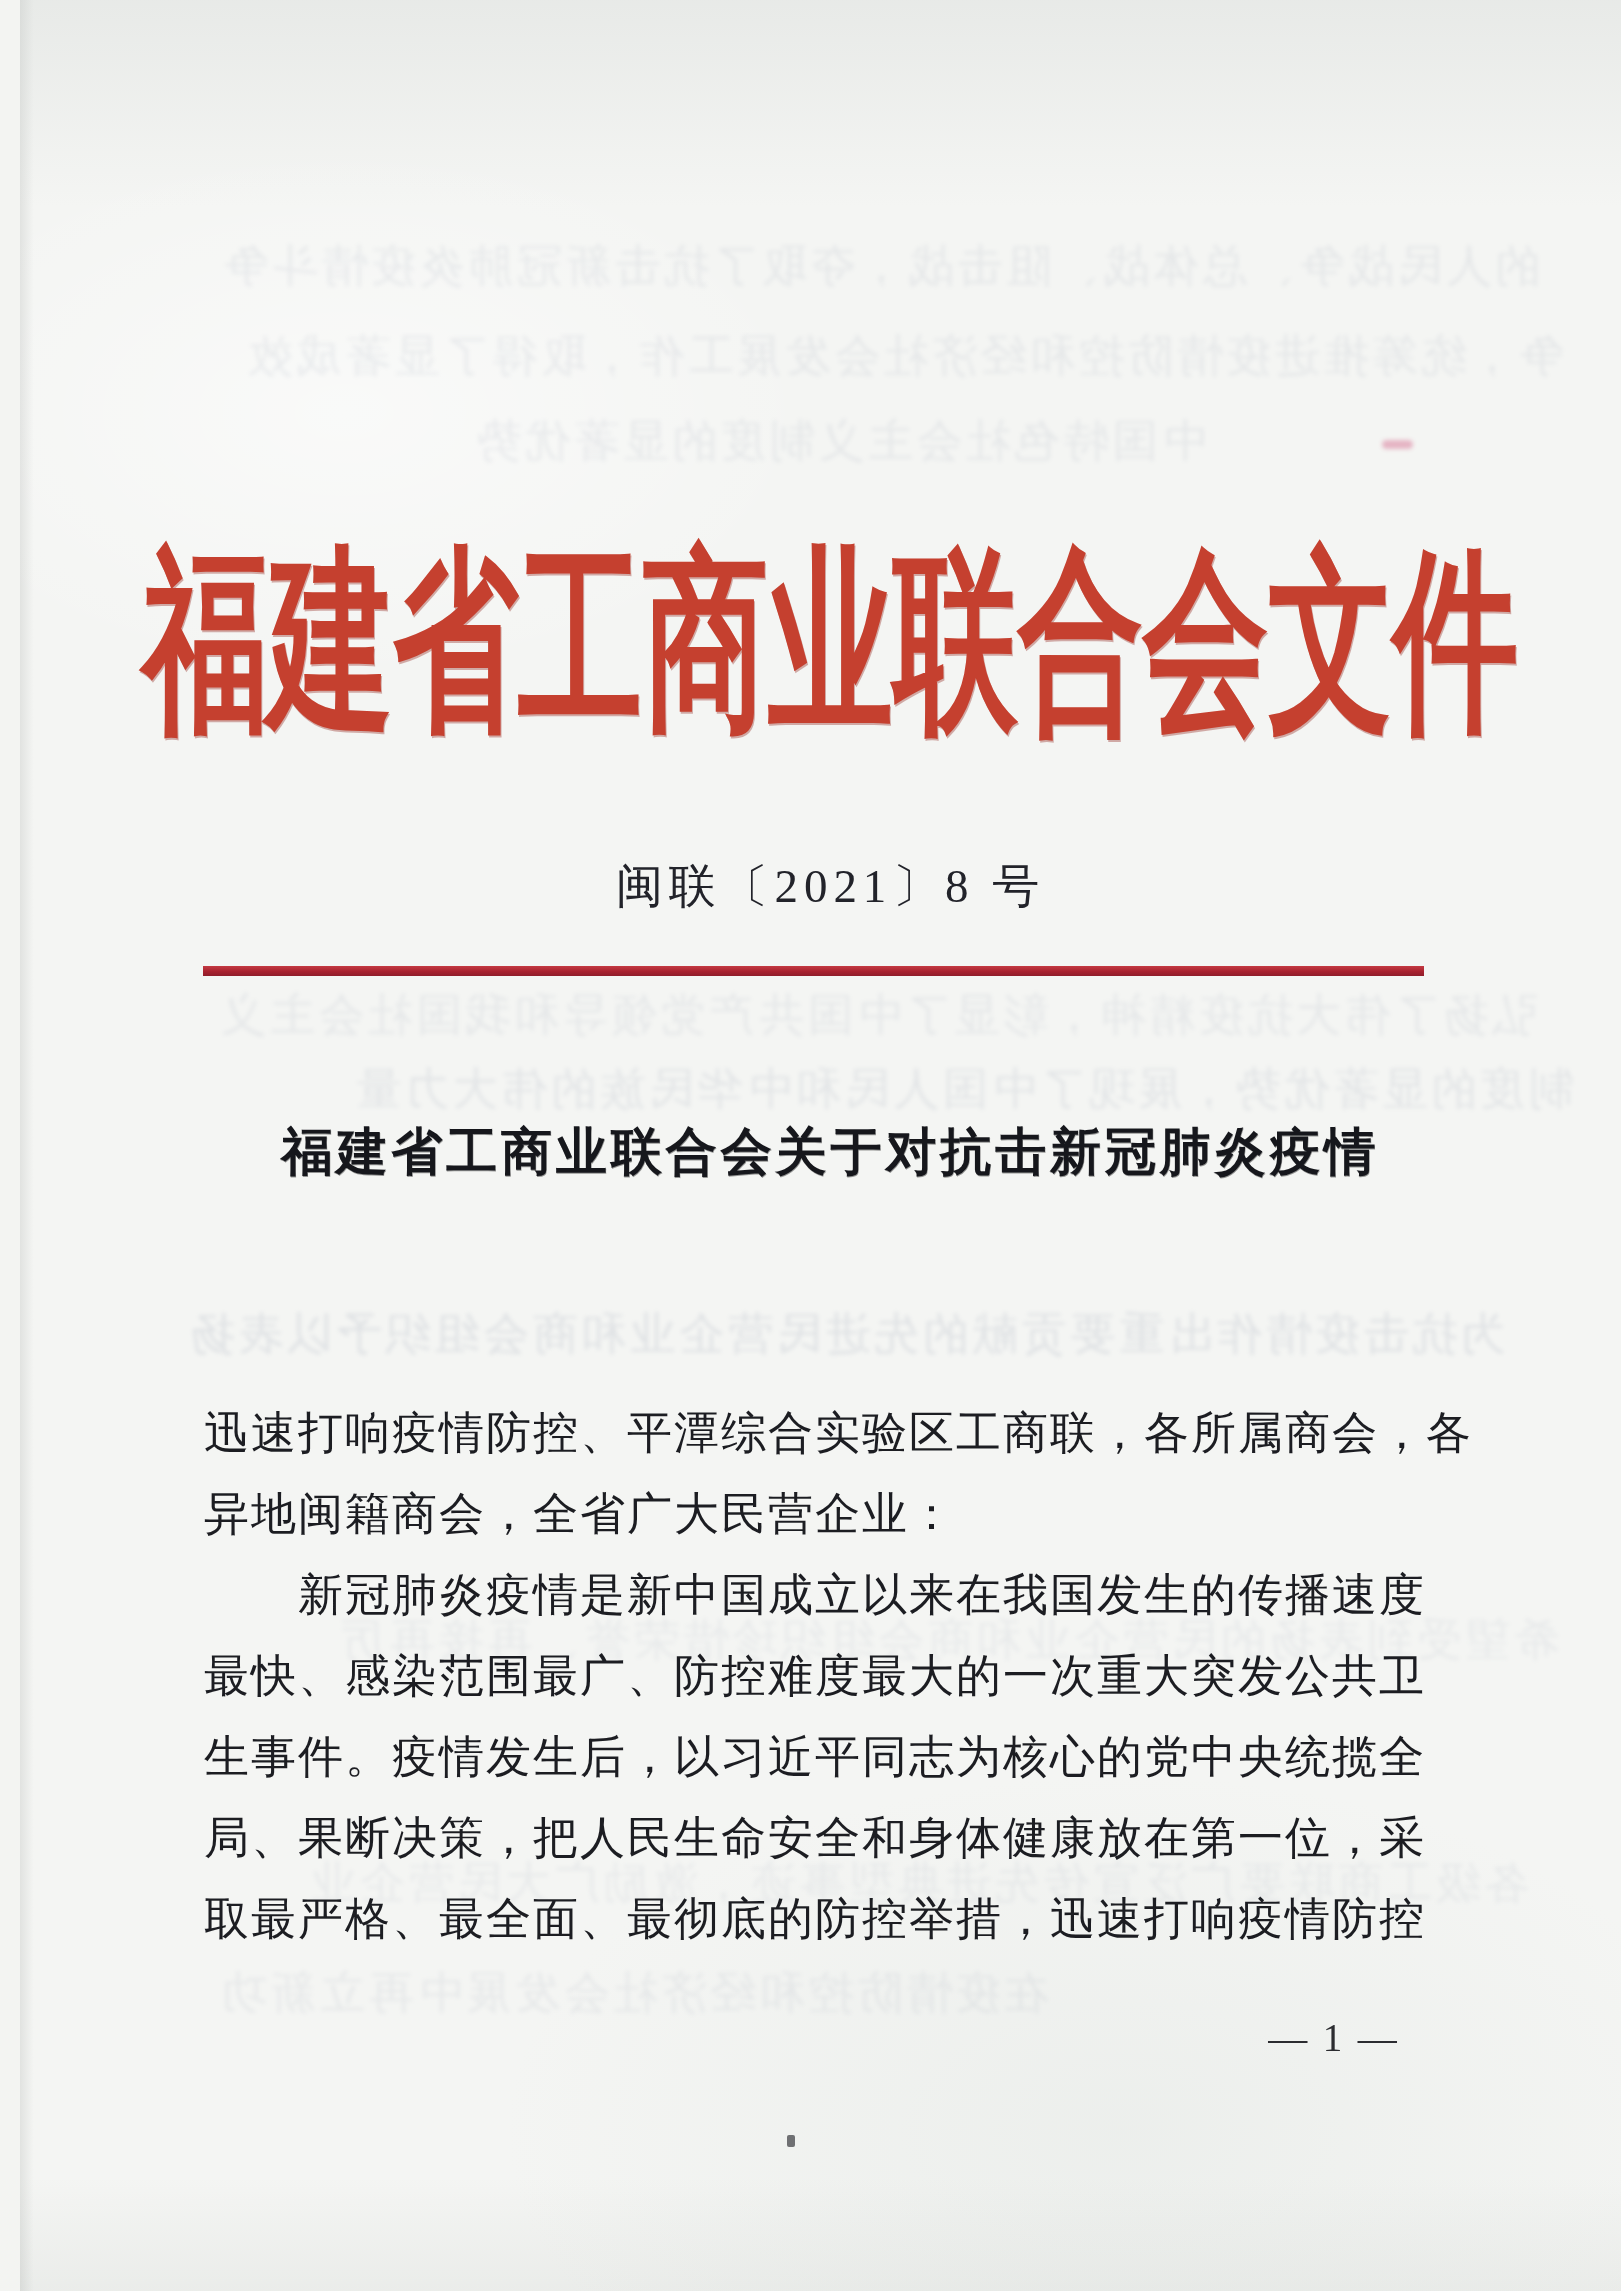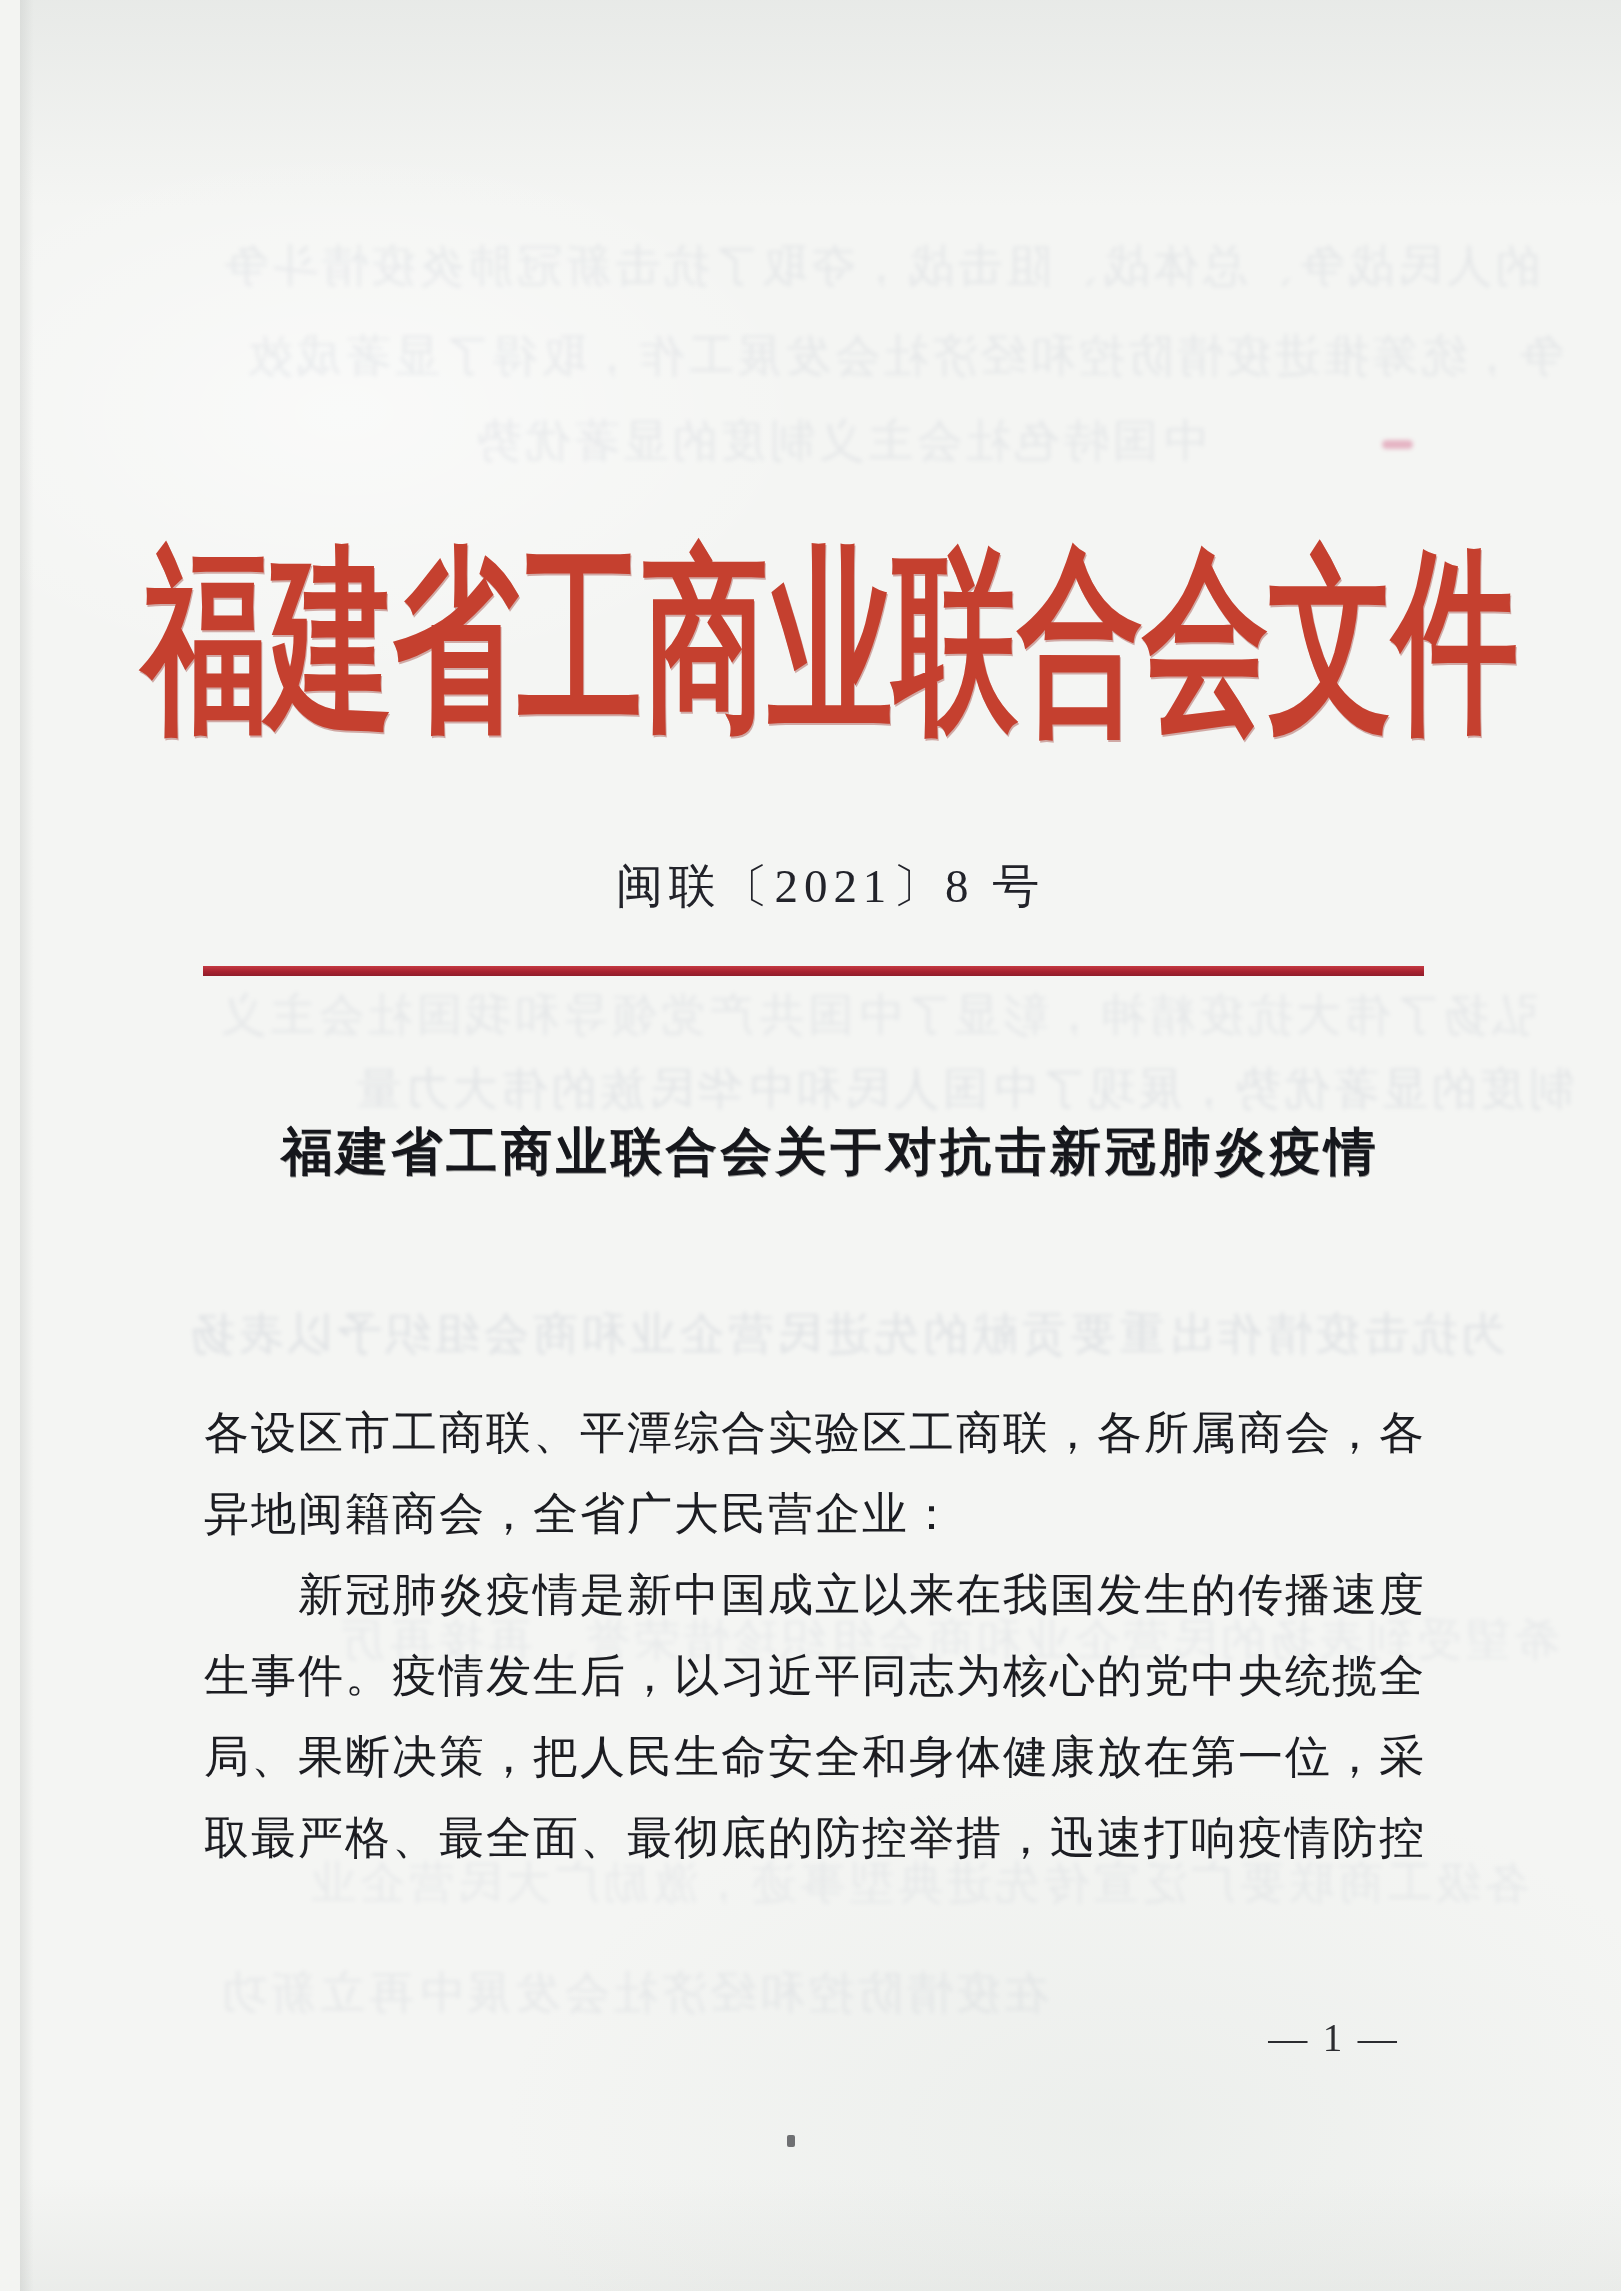--- a/index.html
+++ b/index.html
@@ -91,23 +91,24 @@
 
   <div class="letterhead">福建省工商业联合会文件</div>
 
   <div class="doc-number">闽联〔2021〕8 号</div>
 
   <div class="red-rule"></div>
 
   <div class="doc-title l1">福建省工商业联合会关于对抗击新冠肺炎疫情</div>
 
   <div class="body-text">
-    <div class="body-line">各设区市工商联、平潭综合实验区工商联，各所属商会，各</div>
+    <div class="body-line">迅速打响疫情防控、平潭综合实验区工商联，各所属商会，各</div>
     <div class="body-line">异地闽籍商会，全省广大民营企业：</div>
     <div class="body-line indent">新冠肺炎疫情是新中国成立以来在我国发生的传播速度</div>
+    <div class="body-line">最快、感染范围最广、防控难度最大的一次重大突发公共卫</div>
     <div class="body-line">生事件。疫情发生后，以习近平同志为核心的党中央统揽全</div>
     <div class="body-line">局、果断决策，把人民生命安全和身体健康放在第一位，采</div>
     <div class="body-line">取最严格、最全面、最彻底的防控举措，迅速打响疫情防控</div>
   </div>
 
   <div class="page-number">— 1 —</div>
 
   <div class="speck-dark"></div>
   <div class="speck-pink"></div>
 

